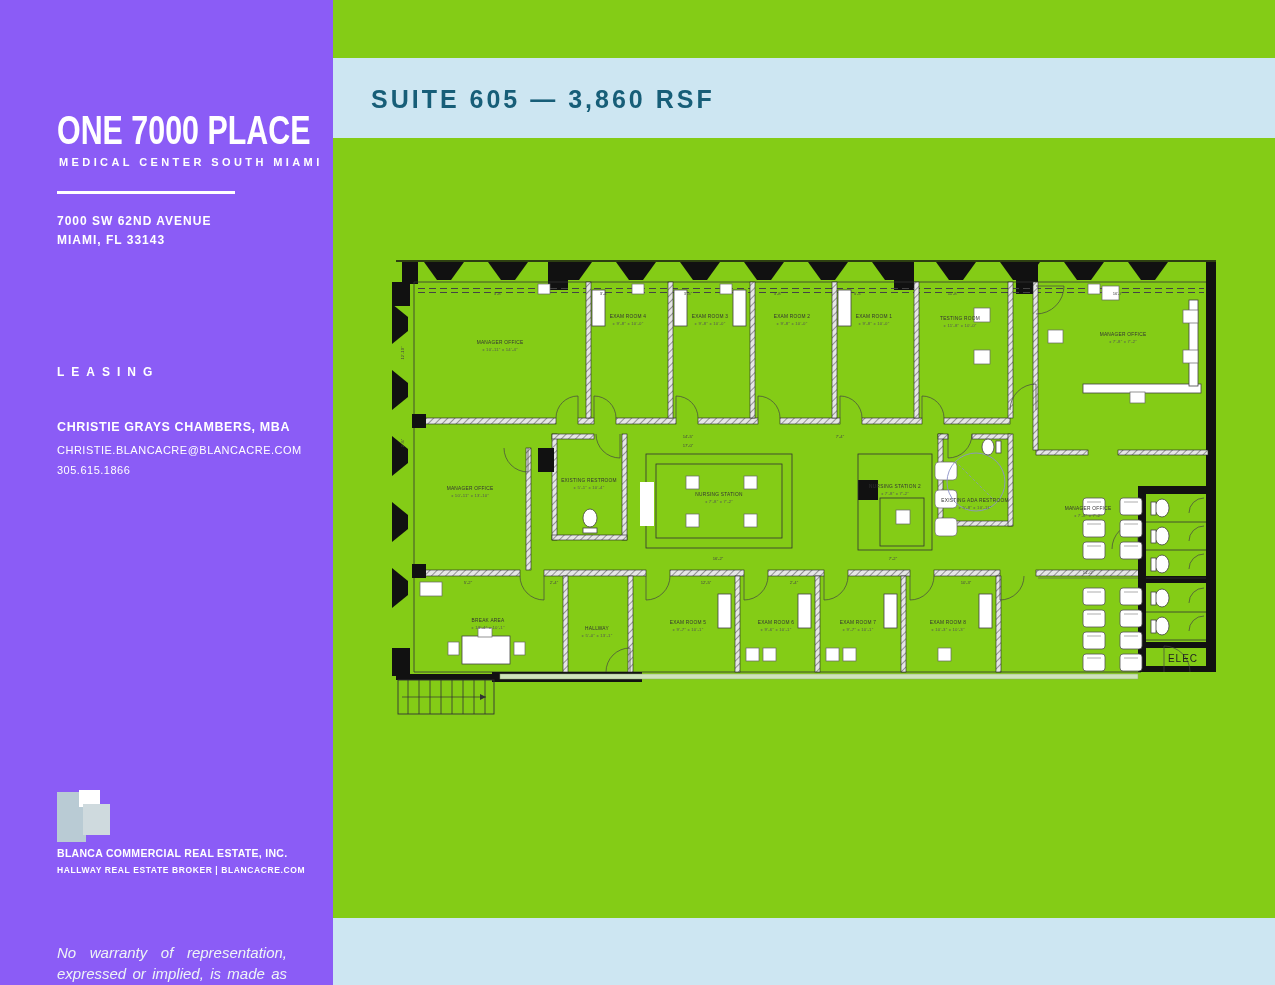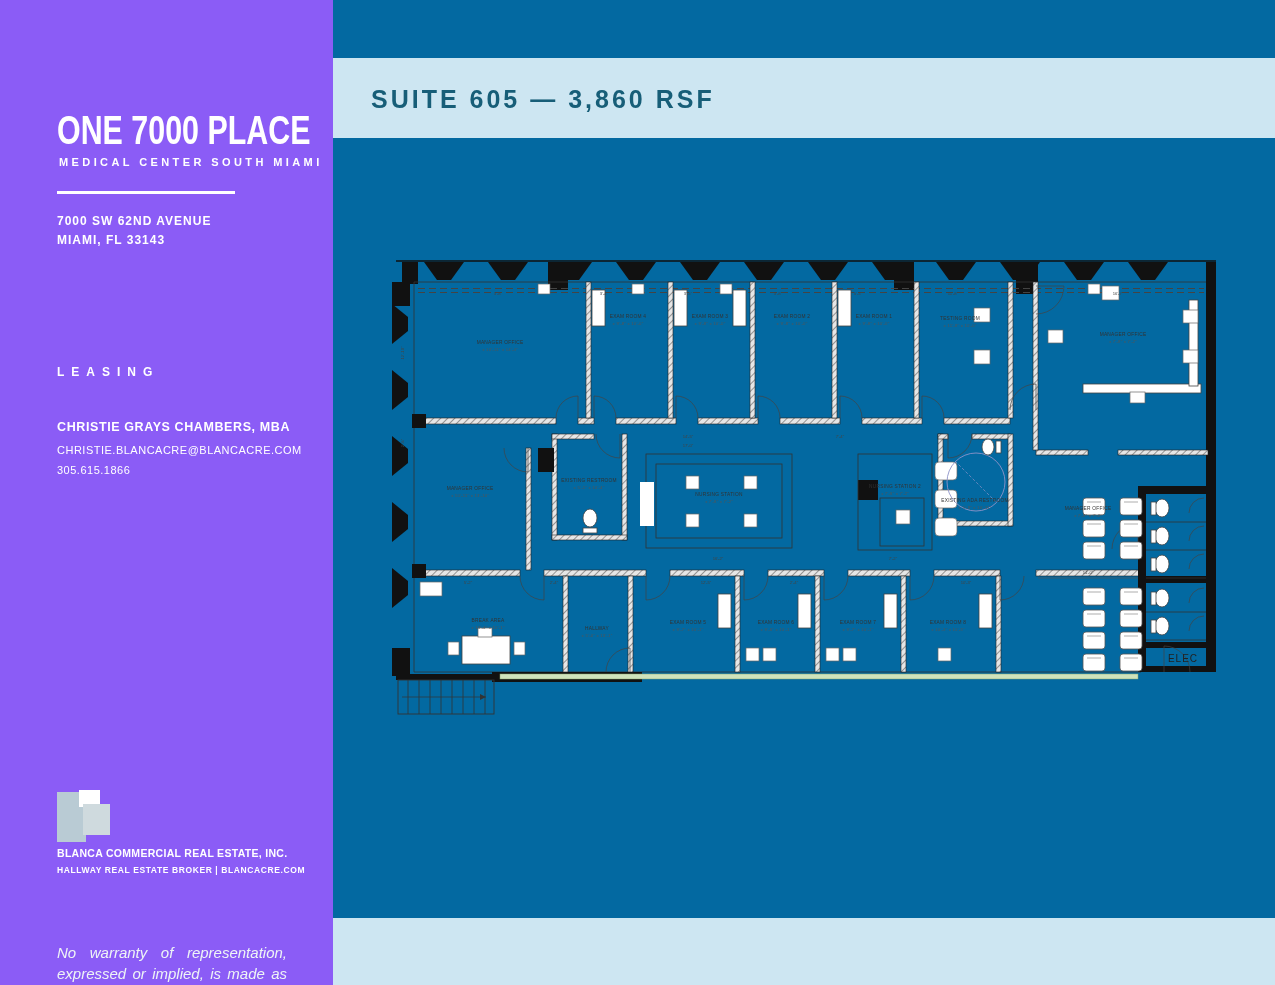--- a/index.html
+++ b/index.html
@@ -19,21 +19,21 @@
   .sb-logo{position:absolute;left:57px;top:790px;width:240px;height:52px;}
   .logo-rect1{position:absolute;left:0;top:2px;width:29px;height:50px;background:#b9cbd4;}
   .logo-rect2{position:absolute;left:22px;top:0;width:21px;height:17px;background:#ffffff;}
   .logo-rect3{position:absolute;left:26px;top:14px;width:27px;height:31px;background:#cfdade;}
   .logo-word{position:absolute;left:66px;top:12px;font-size:25px;font-weight:400;letter-spacing:14.5px;color:#f2f6f8;white-space:nowrap;}
   .sb-company{position:absolute;left:57px;top:847px;font-size:10.5px;font-weight:bold;letter-spacing:.3px;white-space:nowrap;}
   .sb-license{position:absolute;left:57px;top:865px;font-size:8.5px;font-weight:bold;letter-spacing:.6px;white-space:nowrap;}
   .sb-disclaimer{position:absolute;left:57px;top:942px;width:230px;font-size:15px;line-height:1.4;text-align:justify;color:#eef4f6;font-style:italic;}
 
   
-  .main{position:absolute;left:333px;top:0;width:942px;height:985px;background:#0369a1;}
+  .main{position:absolute;left:333px;top:0;width:942px;height:985px;background:#84cc16;}
   .header-band{position:absolute;left:0;top:58px;width:942px;height:80px;background:#cde6f2;}
   .suite-title{position:absolute;left:38px;top:27px;font-size:25px;font-weight:bold;letter-spacing:3px;color:#175e78;white-space:nowrap;}
   .bottom-band{position:absolute;left:0;top:918px;width:942px;height:67px;background:#cde6f2;}
   .plan-wrap{position:absolute;left:55px;top:258px;width:830px;height:462px;}
 
   
   svg{display:block;}
   .wall-hatch{fill:url(#hatch);stroke:#222;stroke-width:.6;}
   .blk{fill:#111;}
   .thin{stroke:#333;stroke-width:.8;fill:none;}

